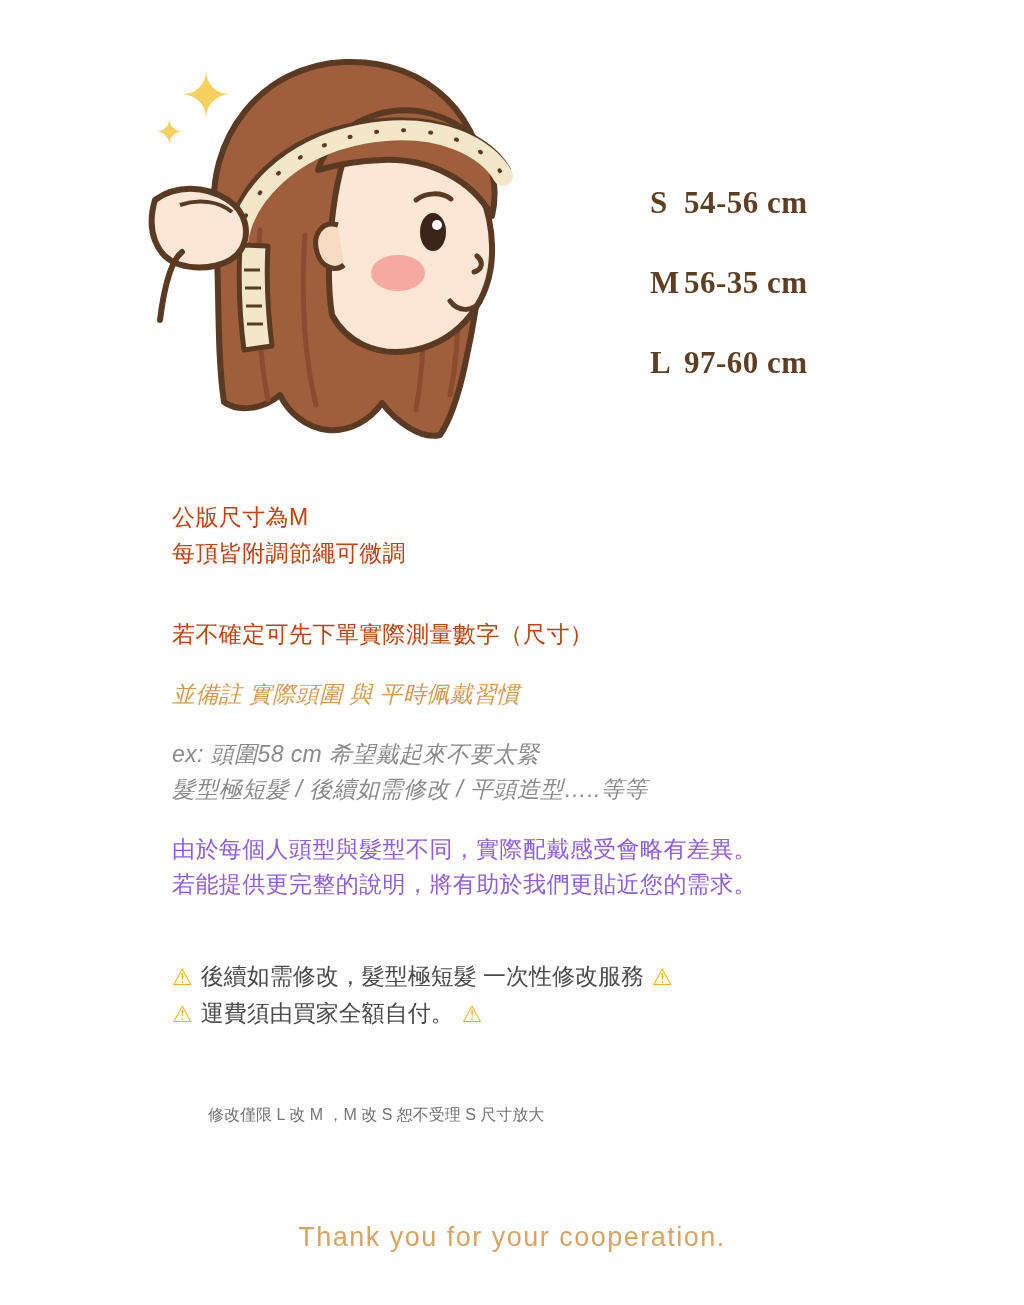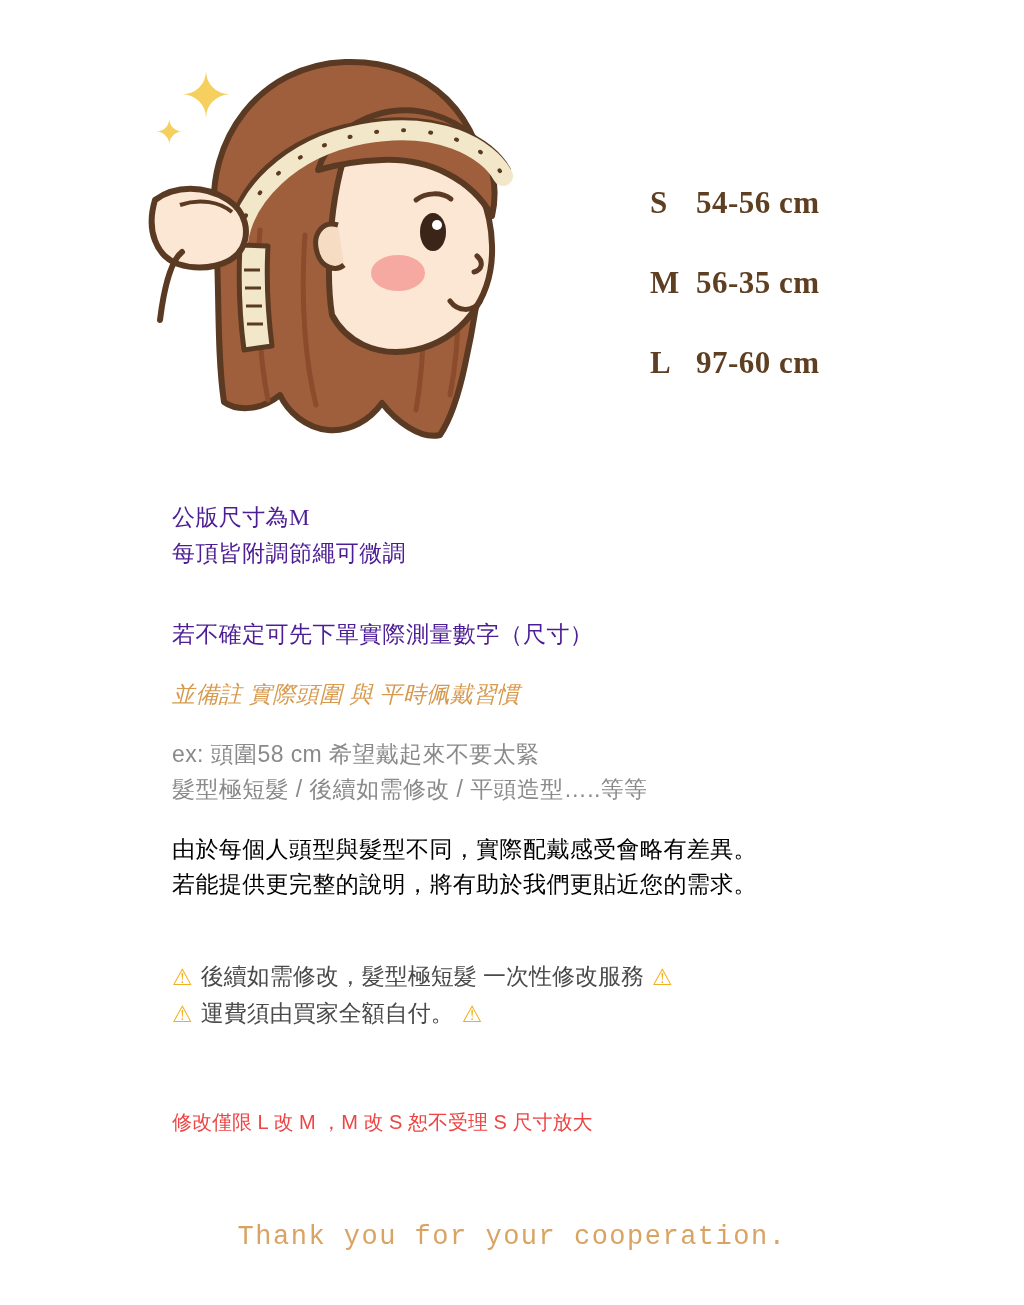--- a/index.html
+++ b/index.html
@@ -52,21 +52,21 @@
     font-weight: bold;
     font-size: 31px;
     color: #5e3f22;
     margin-bottom: 44px;
     letter-spacing: 0.5px;
   }
   .size-label {
     width: 34px;
     flex: none;
   }
-  .size-value { white-space: nowrap; margin-left: 12px; }
+  .size-value { white-space: nowrap; }
 
   
   .body-text {
     position: absolute;
     left: 172px;
     top: 500px;
     width: 790px;
   }
 
   .para {
@@ -75,55 +75,56 @@
     margin: 0 0 6px 0;
     color: #6b5a45;
     letter-spacing: 0.4px;
   }
   .para .line { display: block; }
 
   .gap-sm { height: 18px; }
   .gap-md { height: 40px; }
   .gap-lg { height: 52px; }
 
-  .p-dark { color: #4c1d95; font-family: Liberation Serif, serif; }
+  .p-dark { color: #c2410c; }
   .p-orange { color: #d79a4e; font-style: italic; }
-  .p-gray { color: #8a8a8a; }
-  .p-brown { color: #000000; }
+  .p-gray { color: #8a8a8a; font-style: italic; }
+  .p-brown { color: #8b5cf6; }
 
   .warn-block .line {
     display: flex;
     align-items: center;
     gap: 8px;
     font-size: 23px;
     color: #4a4a4a;
     margin-bottom: 6px;
   }
   .warn-icon {
     font-family: "DejaVu Sans", sans-serif;
     color: #f2b01e;
     font-size: 23px;
   }
 
   .small-red {
-    font-size: 20px;
+    font-size: 16px;
     line-height: 1.5;
-    color: #ef4444;
+    color: #737373;
+    margin-left: 36px;
   }
 
   .thanks {
     position: absolute;
     left: 0;
     top: 1222px;
     width: 1024px;
     text-align: center;
     font-size: 27px;
     color: #d9a463;
     letter-spacing: 1.5px;
-    font-family: Liberation Mono, monospace;
+    font-family: Liberation Sans, sans-serif;
   }
 </style>
 </head>
 <body>
 
 <div class="top-block">
 
   <div class="illustration">
     <span class="sparkle big">✦</span>
     <span class="sparkle small">✦</span>

